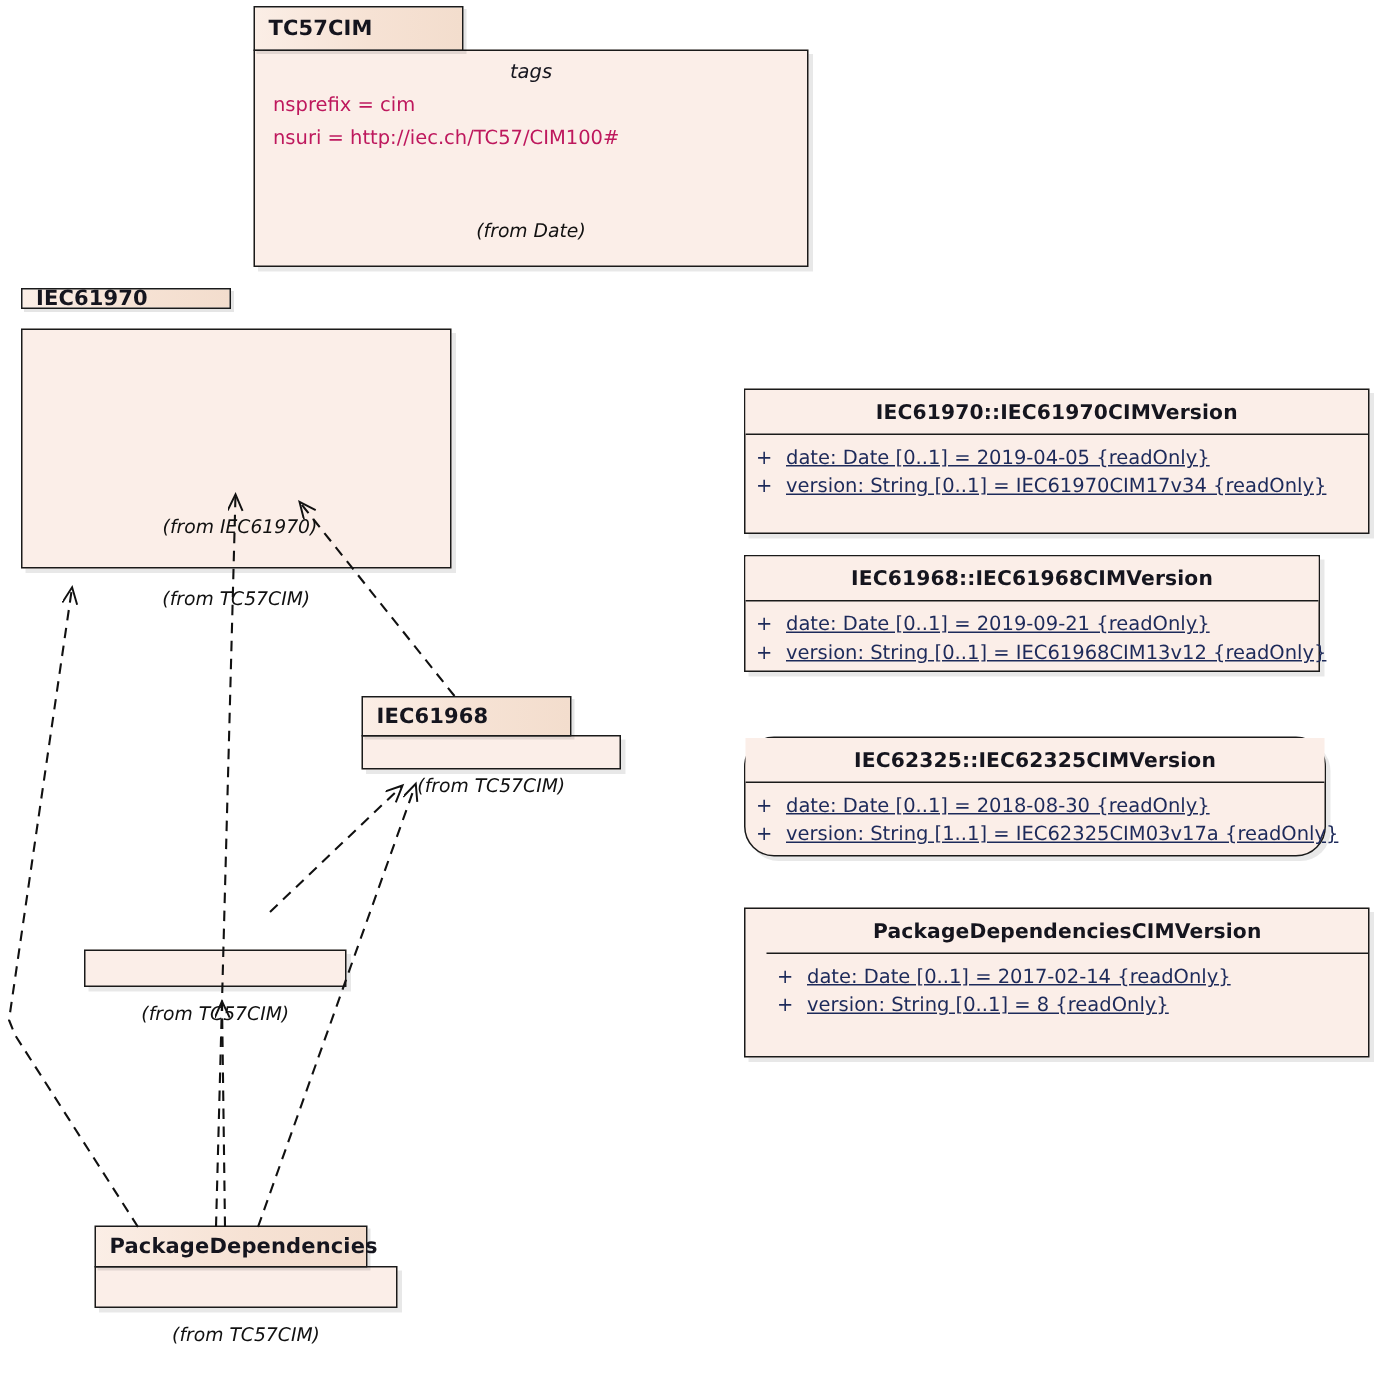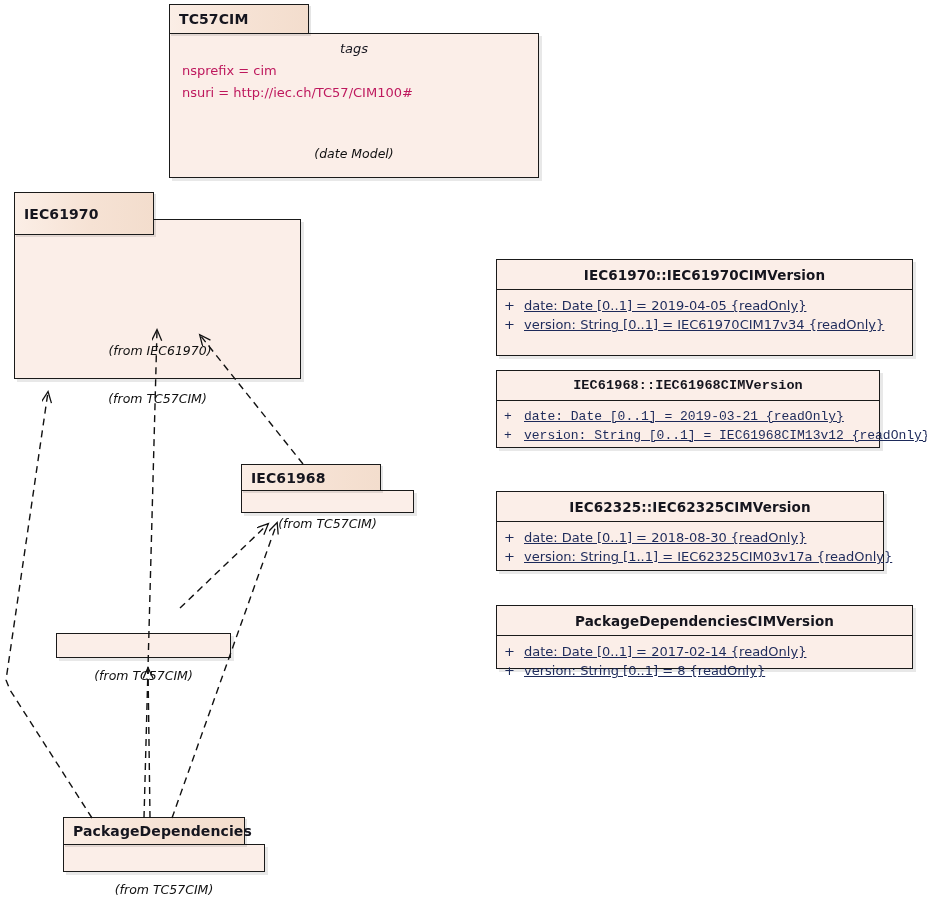--- a/index.html
+++ b/index.html
@@ -87,25 +87,25 @@
   <div class="node" style="left:169px; top:4px; width:375px; height:145px;">
     <div class="pkg-body" style="left:0px; top:29px; width:370px; height:145px;">
       <div class="tags-title">tags</div>
       <div class="tag-line" style="top:29px;">nsprefix = cim</div>
       <div class="tag-line" style="top:51px;">nsuri = http://iec.ch/TC57/CIM100#</div>
     </div>
     <div class="pkg-tab" style="width:140px; height:30px;">
       <span>TC57CIM</span>
     </div>
   </div>
-  <div class="pkg-from" style="left:169px; top:146px; width:370px;">(date Model)</div>
+  <div class="pkg-from" style="left:169px; top:146px; width:370px;">(from Date)</div>
 
   <div class="node" style="left:14px; top:192px; width:290px; height:192px;">
     <div class="pkg-body" style="left:0px; top:27px; width:287px; height:160px;"></div>
-    <div class="pkg-tab" style="width:140px; height:43px;">
+    <div class="pkg-tab" style="width:140px; height:14px;">
       <span>IEC61970</span>
     </div>
 
   </div>
   <div class="pkg-from" style="left:69px; top:343px; width:182px;">(from IEC61970)</div>
   <div class="pkg-from" style="left:14px; top:391px; width:287px;">(from TC57CIM)</div>
 
   <div class="node" style="left:241px; top:464px; width:178px; height:50px;">
     <div class="pkg-body" style="left:0px; top:26px; width:173px; height:23px;"></div>
     <div class="pkg-tab" style="width:140px; height:27px;">
@@ -134,49 +134,49 @@
         <span class="attr-vis">+</span>
         <span class="attr-text">date: Date [0..1] = 2019-04-05 {readOnly}</span>
       </div>
       <div class="attr-row">
         <span class="attr-vis">+</span>
         <span class="attr-text">version: String [0..1] = IEC61970CIM17v34 {readOnly}</span>
       </div>
     </div>
   </div>
 
-  <div class="cls" style="left:496px; top:370px; width:384px; height:78px;font-family:Liberation Mono, monospace;">
+  <div class="cls" style="left:496px; top:370px; width:384px; height:78px;">
     <div class="cls-header">IEC61968::IEC61968CIMVersion</div>
     <div class="cls-attrs">
       <div class="attr-row">
         <span class="attr-vis">+</span>
-        <span class="attr-text">date: Date [0..1] = 2019-03-21 {readOnly}</span>
+        <span class="attr-text">date: Date [0..1] = 2019-09-21 {readOnly}</span>
       </div>
       <div class="attr-row">
         <span class="attr-vis">+</span>
         <span class="attr-text">version: String [0..1] = IEC61968CIM13v12 {readOnly}</span>
       </div>
     </div>
   </div>
 
-  <div class="cls" style="left:496px; top:491px; width:388px; height:80px;">
+  <div class="cls" style="left:496px; top:491px; width:388px; height:80px;border-radius:20px;">
     <div class="cls-header">IEC62325::IEC62325CIMVersion</div>
     <div class="cls-attrs">
       <div class="attr-row">
         <span class="attr-vis">+</span>
         <span class="attr-text">date: Date [0..1] = 2018-08-30 {readOnly}</span>
       </div>
       <div class="attr-row">
         <span class="attr-vis">+</span>
         <span class="attr-text">version: String [1..1] = IEC62325CIM03v17a {readOnly}</span>
       </div>
     </div>
   </div>
 
-  <div class="cls" style="left:496px; top:605px; width:417px; height:64px;">
+  <div class="cls" style="left:496px; top:605px; width:417px; height:100px;padding-left:14px;">
     <div class="cls-header">PackageDependenciesCIMVersion</div>
     <div class="cls-attrs">
       <div class="attr-row">
         <span class="attr-vis">+</span>
         <span class="attr-text">date: Date [0..1] = 2017-02-14 {readOnly}</span>
       </div>
       <div class="attr-row">
         <span class="attr-vis">+</span>
         <span class="attr-text">version: String [0..1] = 8 {readOnly}</span>
       </div>

